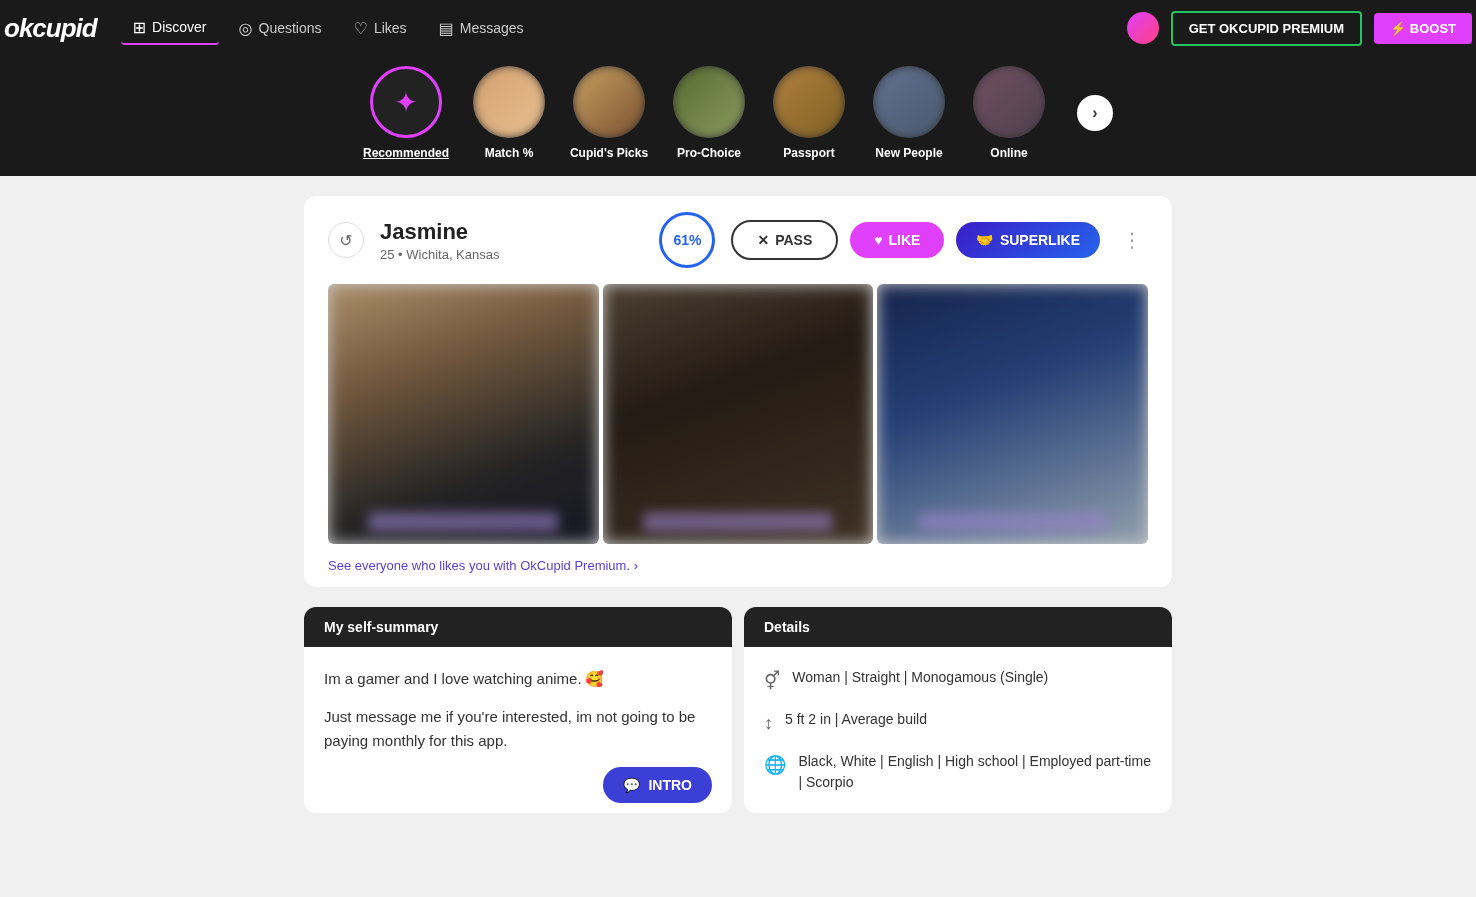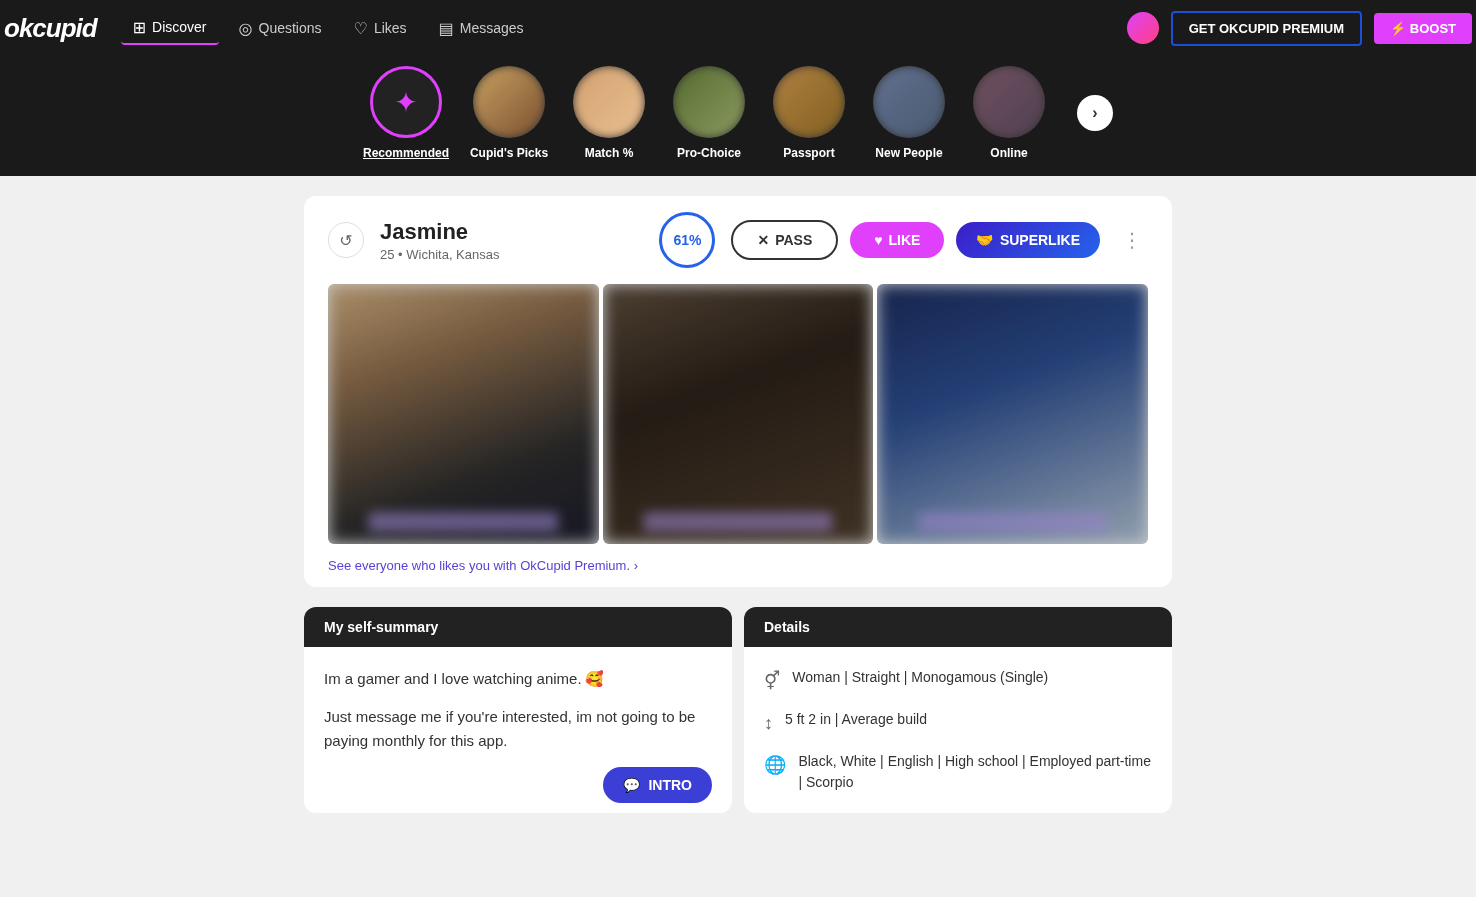--- a/index.html
+++ b/index.html
@@ -50,21 +50,21 @@
       align-items: center;
       gap: 12px;
     }
     .avatar-sm {
       width: 32px; height: 32px; border-radius: 50%;
       background: linear-gradient(135deg, #e040fb, #ff4081);
       display: inline-block;
     }
     .btn-premium {
       background: transparent;
-      border: 2px solid #1d4ed8;
+      border: 2px solid #22c55e;
       color: #fff;
       padding: 8px 16px;
       border-radius: 4px;
       font-size: 13px;
       font-weight: 600;
       cursor: pointer;
     }
     .btn-boost {
       background: #e040fb;
       border: none;
@@ -396,30 +396,30 @@
 
   <div class="cat-item">
     <div class="cat-thumb no-photo active-ring">
       <span class="cat-icon-inner">✦</span>
     </div>
     <span class="cat-label active">Recommended</span>
   </div>
 
   <div class="cat-item">
     <div class="cat-thumb">
+      <div class="blurred-thumb" style="background: linear-gradient(135deg, #d4a070, #e8c090);"></div>
+    </div>
+    <span class="cat-label">Match %</span>
+  </div>
+
+  <div class="cat-item">
+    <div class="cat-thumb">
       <div class="blurred-thumb" style="background: linear-gradient(135deg, #c8a060, #7a5030);"></div>
     </div>
     <span class="cat-label">Cupid's Picks</span>
-  </div>
-
-  <div class="cat-item">
-    <div class="cat-thumb">
-      <div class="blurred-thumb" style="background: linear-gradient(135deg, #d4a070, #e8c090);"></div>
-    </div>
-    <span class="cat-label">Match %</span>
   </div>
 
   <div class="cat-item">
     <div class="cat-thumb">
       <div class="blurred-thumb" style="background: linear-gradient(135deg, #556b2f, #8b9a60);"></div>
     </div>
     <span class="cat-label">Pro-Choice</span>
   </div>
 
   <div class="cat-item">

